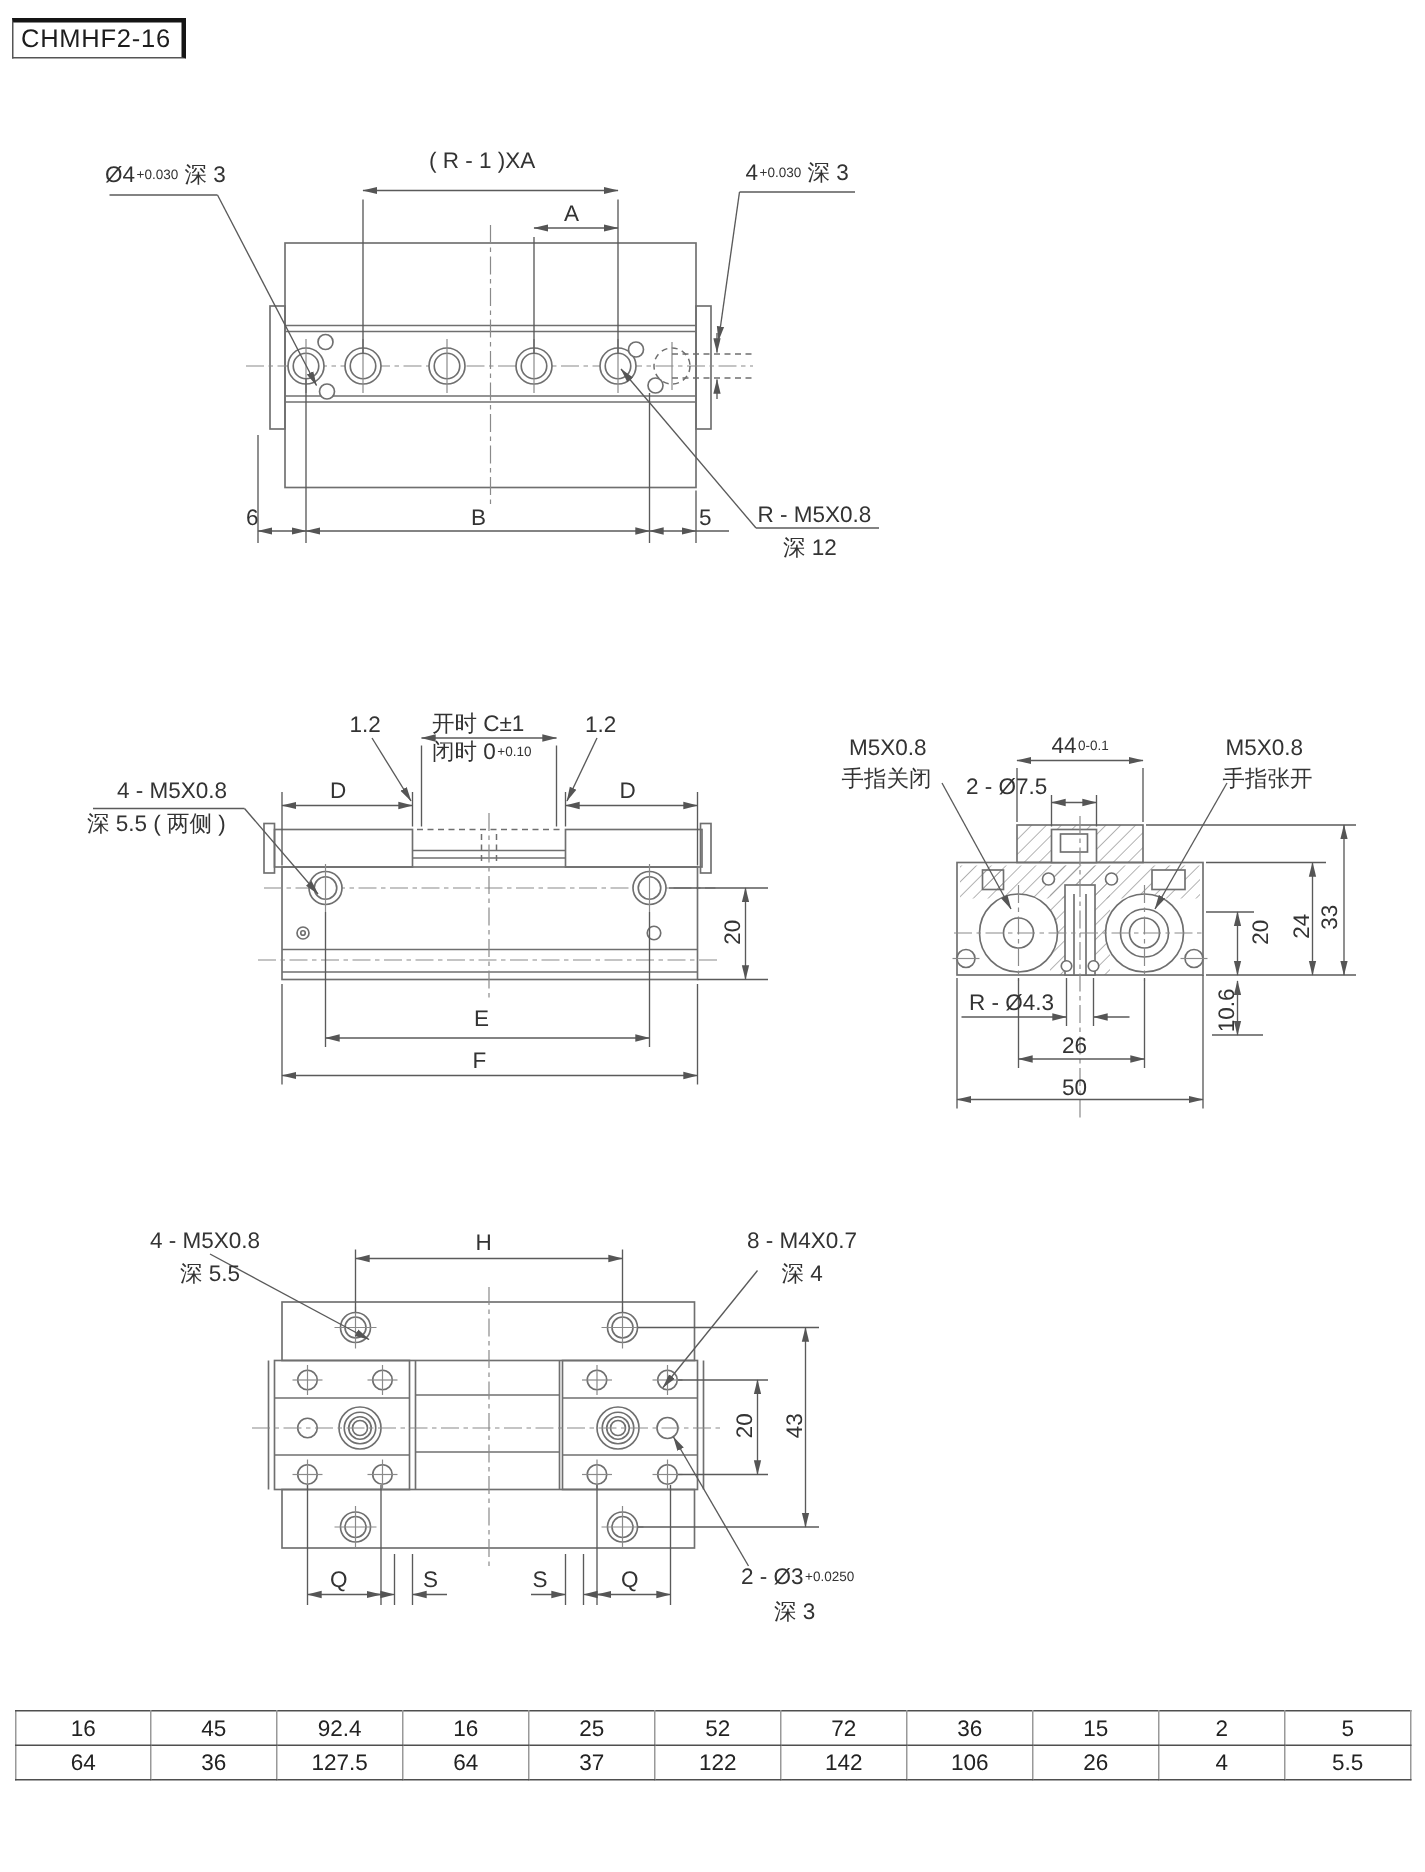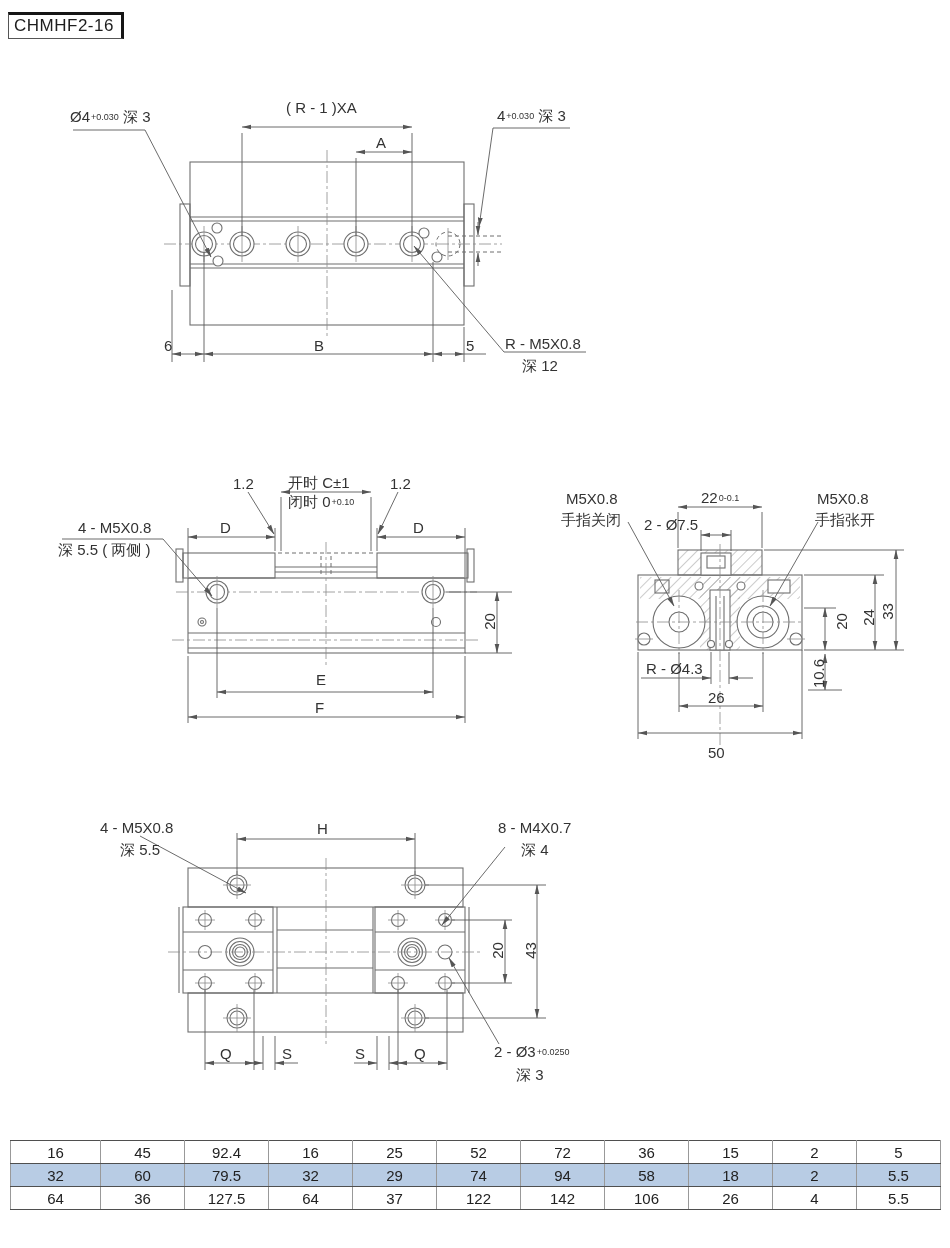--- a/index.html
+++ b/index.html
@@ -342,34 +342,34 @@
   <span class="lbl" style="left:78px;top:519px">4 - M5X0.8</span>
   <span class="lbl" style="left:58px;top:541px">深 5.5 ( 两侧 )</span>
   <span class="lbl" style="left:220px;top:519px">D</span>
   <span class="lbl" style="left:413px;top:519px">D</span>
   <span class="lbl rot" style="left:467px;top:613px">20</span>
   <span class="lbl" style="left:316px;top:671px">E</span>
   <span class="lbl" style="left:315px;top:699px">F</span>
 
   <span class="lbl" style="left:566px;top:490px">M5X0.8</span>
   <span class="lbl" style="left:561px;top:511px">手指关闭</span>
-  <span class="lbl" style="left:701px;top:489px"><span>22</span><span class="tol">
+  <span class="lbl" style="left:701px;top:489px"><span>44</span><span class="tol">
         <span>0</span>
         <span>-0.1</span>
       </span></span>
   <span class="lbl" style="left:817px;top:490px">M5X0.8</span>
   <span class="lbl" style="left:815px;top:511px">手指张开</span>
   <span class="lbl" style="left:644px;top:516px">2 - Ø7.5</span>
   <span class="lbl rot" style="left:819px;top:613px">20</span>
   <span class="lbl rot" style="left:846px;top:609px">24</span>
   <span class="lbl rot" style="left:865px;top:603px">33</span>
   <span class="lbl" style="left:646px;top:660px">R - Ø4.3</span>
   <span class="lbl rot" style="left:796px;top:665px">10.6</span>
   <span class="lbl" style="left:708px;top:689px">26</span>
-  <span class="lbl" style="left:708px;top:744px">50</span>
+  <span class="lbl" style="left:708px;top:717px">50</span>
 
   <span class="lbl" style="left:100px;top:819px">4 - M5X0.8</span>
   <span class="lbl" style="left:120px;top:841px">深 5.5</span>
   <span class="lbl" style="left:317px;top:820px">H</span>
   <span class="lbl" style="left:498px;top:819px">8 - M4X0.7</span>
   <span class="lbl" style="left:521px;top:841px">深 4</span>
   <span class="lbl rot" style="left:475px;top:942px">20</span>
   <span class="lbl rot" style="left:508px;top:942px">43</span>
   <span class="lbl" style="left:220px;top:1045px">Q</span>
   <span class="lbl" style="left:282px;top:1045px">S</span>
@@ -402,33 +402,20 @@
       <td>92.4</td>
       <td>16</td>
       <td>25</td>
       <td>52</td>
       <td>72</td>
       <td>36</td>
       <td>15</td>
       <td>2</td>
       <td>5</td>
     </tr>
-    <tr class="alt">
-      <td>32</td>
-      <td>60</td>
-      <td>79.5</td>
-      <td>32</td>
-      <td>29</td>
-      <td>74</td>
-      <td>94</td>
-      <td>58</td>
-      <td>18</td>
-      <td>2</td>
-      <td>5.5</td>
-    </tr>
     <tr>
       <td>64</td>
       <td>36</td>
       <td>127.5</td>
       <td>64</td>
       <td>37</td>
       <td>122</td>
       <td>142</td>
       <td>106</td>
       <td>26</td>

